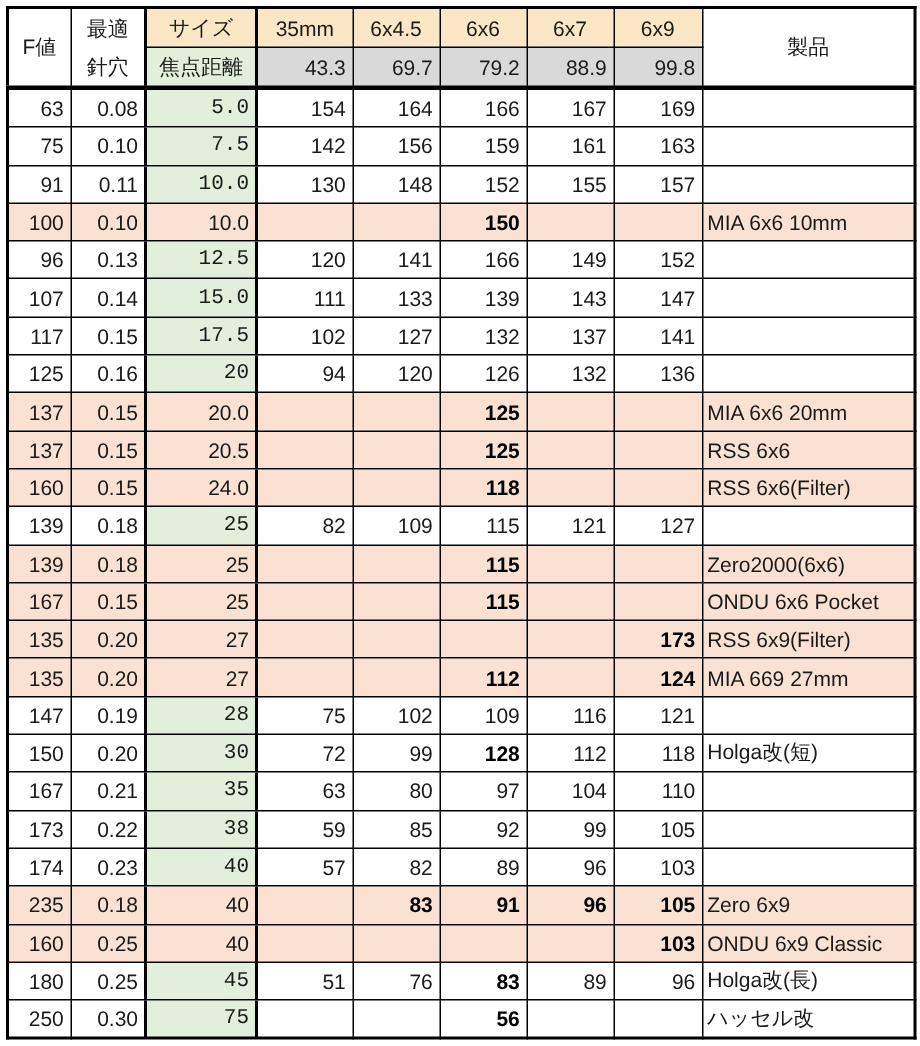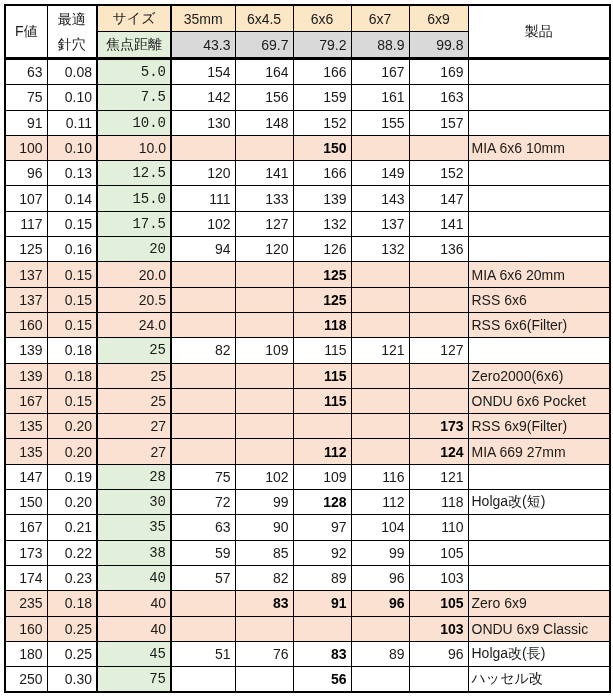--- a/index.html
+++ b/index.html
@@ -274,21 +274,21 @@
         <td class="num b">128</td>
         <td class="num">112</td>
         <td class="num">118</td>
         <td class="prod">Holga改(短)</td>
       </tr>
       <tr>
         <td class="num">167</td>
         <td class="num">0.21</td>
         <td class="num size-col size-cell">35</td>
         <td class="num">63</td>
-        <td class="num">90</td>
+        <td class="num">80</td>
         <td class="num">97</td>
         <td class="num">104</td>
         <td class="num">110</td>
         <td class="prod"></td>
       </tr>
       <tr>
         <td class="num">173</td>
         <td class="num">0.22</td>
         <td class="num size-col size-cell">38</td>
         <td class="num">59</td>

